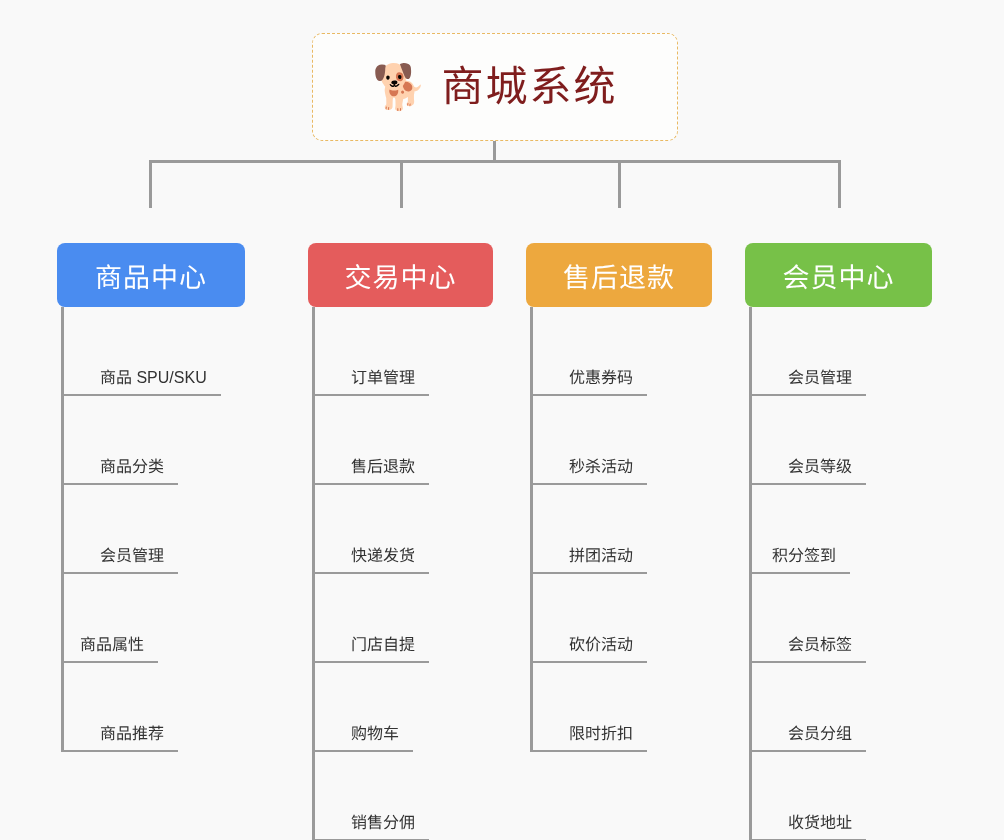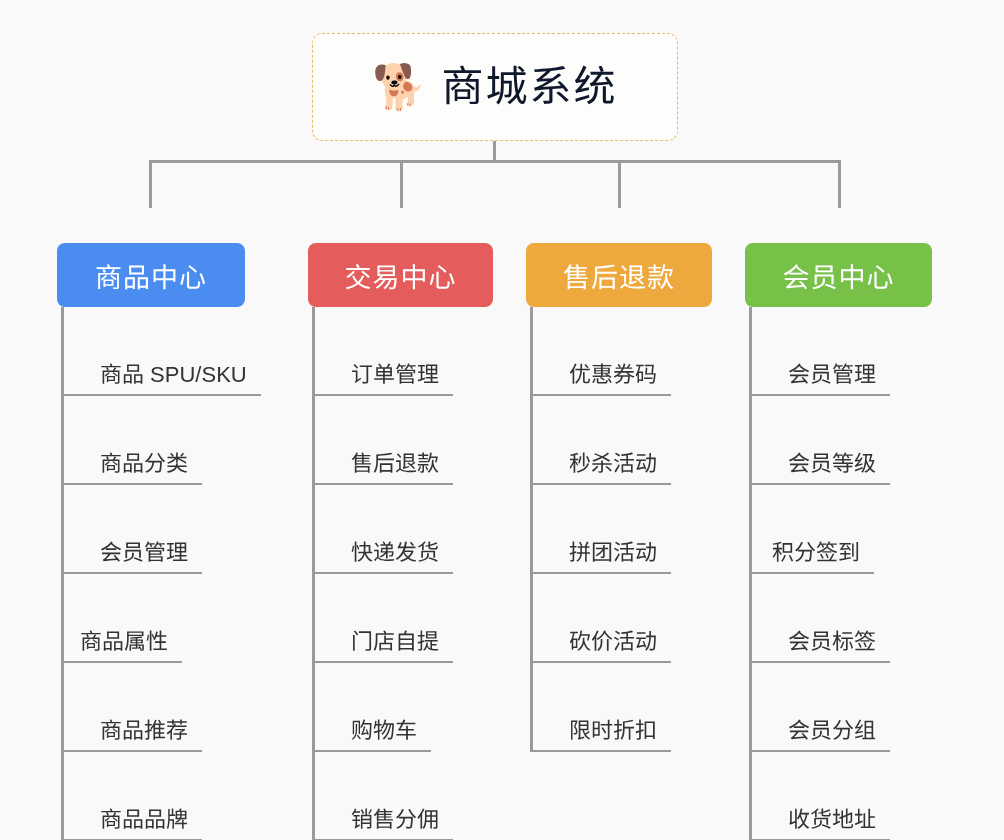--- a/index.html
+++ b/index.html
@@ -122,36 +122,36 @@
 
   .leaf-item {
     position: relative;
     height: 89px;
     box-sizing: border-box;
     display: flex;
     align-items: flex-end;
   }
   .leaf-label {
     display: inline-block;
-    font-size: 22px;
+    font-size: 16px;
     color: #333333;
     line-height: 1.1;
     white-space: nowrap;
     padding: 0 14px 7px 36px;
     border-bottom: 2px solid #9a9a9a;
   }
 </style>
 </head>
 <body style="background: rgb(249, 249, 249);">
 
 <div id="mindmap">
 
   <div class="root-node" style="border-color: rgb(233, 185, 99);">
     <span class="root-icon">🐕</span>
-    <span class="root-title" style="color: #0f172a;">商城系统</span>
+    <span class="root-title" style="color: #7f1d1d;">商城系统</span>
   </div>
 
   <div class="conn-stem stem-root" style="background: rgb(154, 154, 154);"></div>
   <div class="bus" style="background: rgb(154, 154, 154);"></div>
   <div class="drop drop-0" style="background: rgb(154, 154, 154);"></div>
   <div class="drop drop-1" style="background: rgb(154, 154, 154);"></div>
   <div class="drop drop-2" style="background: rgb(154, 154, 154);"></div>
   <div class="drop drop-3" style="background: rgb(154, 154, 154);"></div>
 
   <div class="column col-0">
@@ -167,23 +167,20 @@
         </div>
       <div class="leaf-item">
           <span class="leaf-label" style="border-bottom-color: rgb(154, 154, 154);">会员管理</span>
         </div>
       <div class="leaf-item">
           <span class="leaf-label" style="border-bottom-color: rgb(154, 154, 154); padding-left: 16px;">商品属性</span>
         </div>
       <div class="leaf-item">
           <span class="leaf-label" style="border-bottom-color: rgb(154, 154, 154);">商品推荐</span>
         </div>
-      <div class="leaf-item">
-          <span class="leaf-label" style="border-bottom-color: rgb(154, 154, 154);">商品品牌</span>
-        </div>
     </div>
   </div>
 
   <div class="column col-1">
     <div class="cat-box" style="background: rgb(228, 92, 92);">
       <span>交易中心</span>
     </div>
     <div class="leaf-list" style="border-left-color: rgb(154, 154, 154);">
       <div class="leaf-item">
           <span class="leaf-label" style="border-bottom-color: rgb(154, 154, 154);">订单管理</span>

